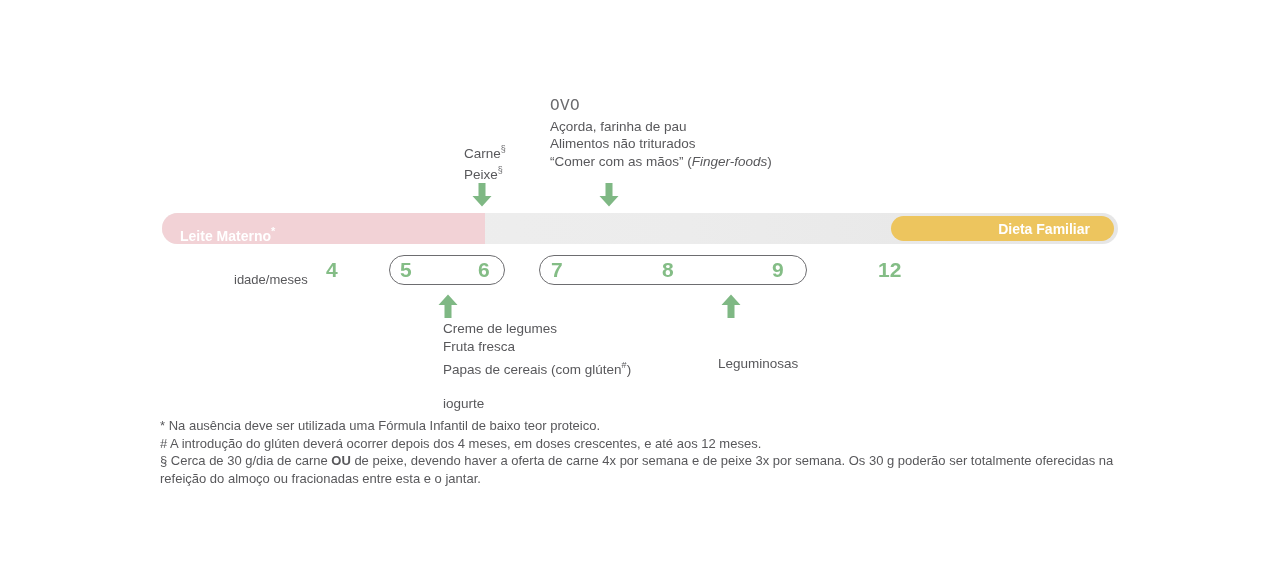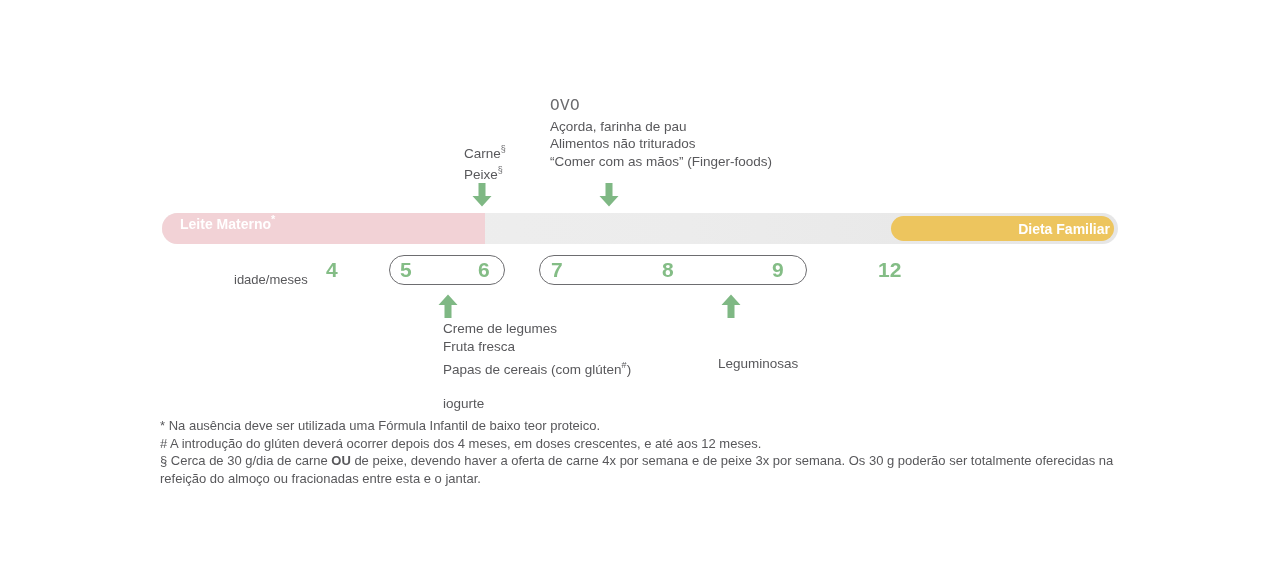--- a/index.html
+++ b/index.html
@@ -37,21 +37,21 @@
     font-size: 16px;
     letter-spacing: 0.4px;
     color: #6a6a6d;
     font-family: Liberation Mono, monospace;
   }
   .ann-line .sup {
     font-size: 9px;
     vertical-align: super;
     color: #6a6a6d;
   }
-  .ann-line .ital { }
+  .ann-line .ital { font-style: italic; }
 
   
   .arrow {
     position: absolute;
     width: 22px;
     height: 24px;
   }
   .arrow svg { display: block; width: 100%; height: 100%; }
 
   
@@ -67,21 +67,21 @@
   .seg-breast {
     position: absolute;
     left: 0px;
     top: 0px;
     width: 323px;
     height: 31px;
     background: #f2d2d6;
     border-top-left-radius: 16px;
     border-bottom-left-radius: 16px;
     display: flex;
-    align-items: flex-start;
+    align-items: flex-end;
   }
   .seg-breast .seg-label {
     color: #ffffff;
     font-size: 14px;
     font-weight: bold;
     margin-left: 18px;
     white-space: nowrap;
   }
   .seg-breast .seg-label .sup {
     font-size: 11px;
@@ -96,21 +96,21 @@
     background: #edc55e;
     border-radius: 13px;
     display: flex;
     align-items: center;
     justify-content: flex-end;
   }
   .seg-family .seg-label {
     color: #ffffff;
     font-size: 14px;
     font-weight: bold;
-    margin-right: 4px;
+    margin-right: 24px;
     white-space: nowrap;
   }
 
   
   .age-label {
     position: absolute;
     font-size: 13px;
     color: #58585b;
     white-space: nowrap;
   }

